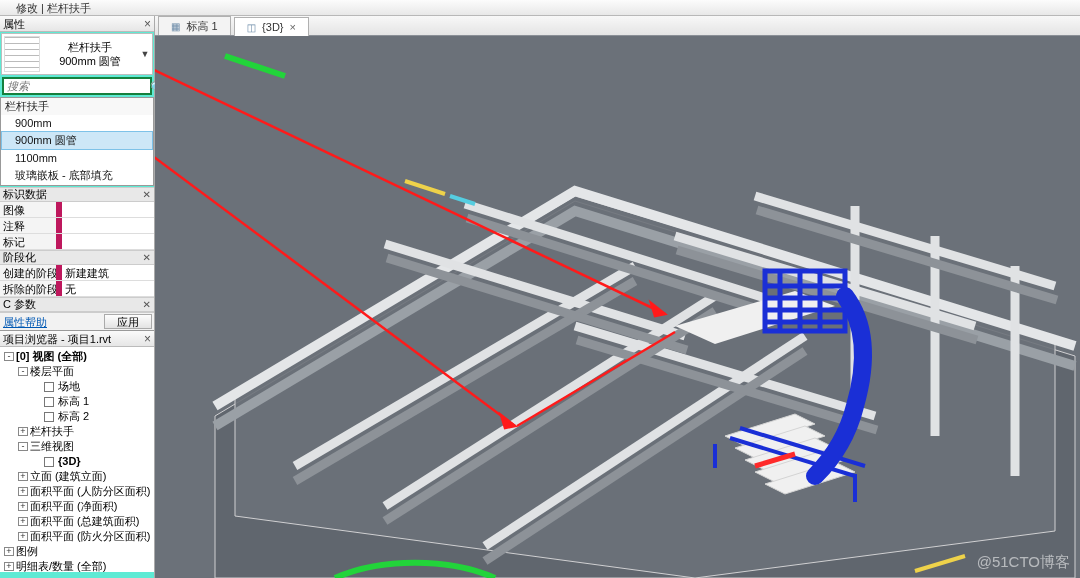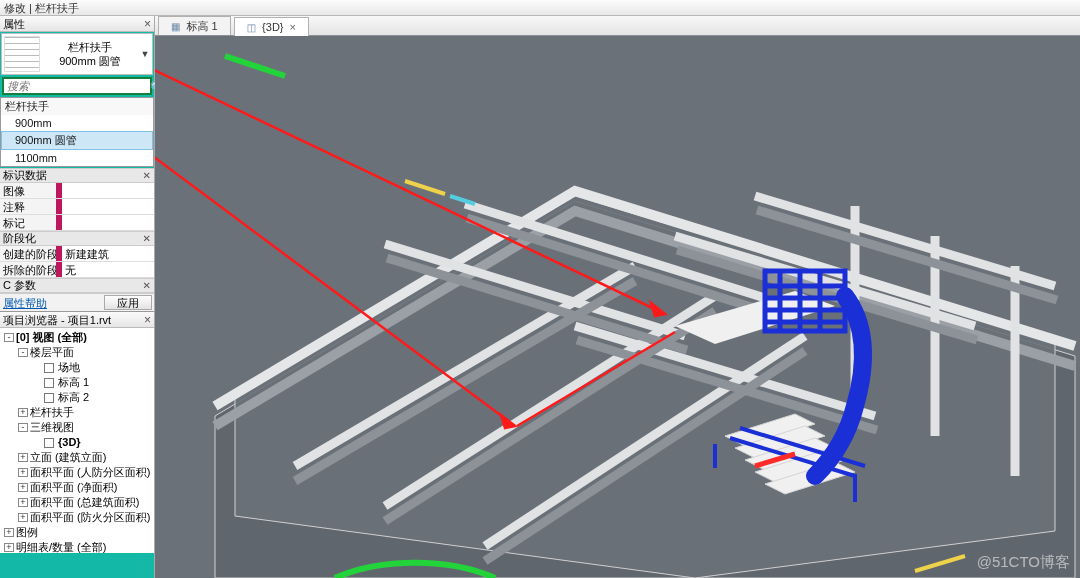--- a/index.html
+++ b/index.html
@@ -10,32 +10,32 @@
       width: 1080px;
       height: 578px;
       overflow: hidden;
       position: relative;
     }
 
     .titlebar {
       height: 16px;
       background: linear-gradient(#fcfcfc, #e8e8e8);
       border-bottom: 1px solid #b8b8b8;
-      padding-left: 4px;
+      padding-left: 16px;
       line-height: 16px;
       color: #333;
     }
 
     .left-col {
       position: absolute;
       left: 0;
       top: 16px;
       width: 155px;
       height: calc(578px - 16px);
-      background: #14b8a6;
+      background: #5eead4;
       border-right: 1px solid #aaa;
     }
 
     
     .panel-header {
       background: linear-gradient(#fafafa, #e6e6e6);
       border-bottom: 1px solid #bbb;
       height: 16px;
       line-height: 16px;
       padding: 0 3px;
@@ -280,20 +280,21 @@
   <div class="search">
     <input placeholder="搜索" style="">
     <span class="mag">🔍</span>
   </div>
 
   <div class="dropdown">
     <div class="cat">栏杆扶手</div>
     <div class="opt">900mm</div>
     <div class="opt selected">900mm 圆管</div>
     <div class="opt">1100mm</div>
+    <div class="opt">玻璃嵌板 - 底部填充</div>
   </div>
 
   <div class="prop-section">
     <span>标识数据</span>
     <span class="chev">✕</span>
   </div>
   <div class="prop-row">
     <div class="k">图像</div>
     <div class="v"></div>
   </div>

